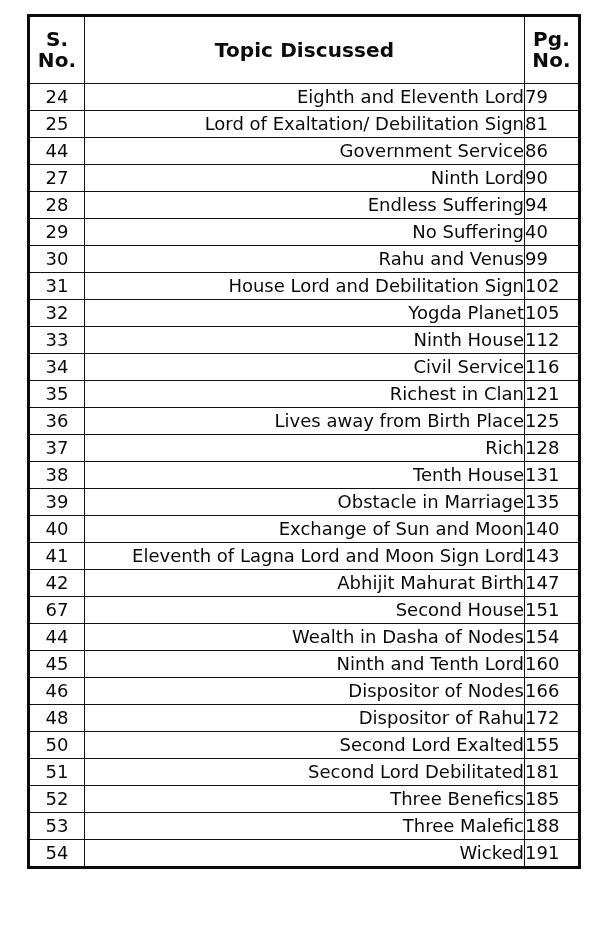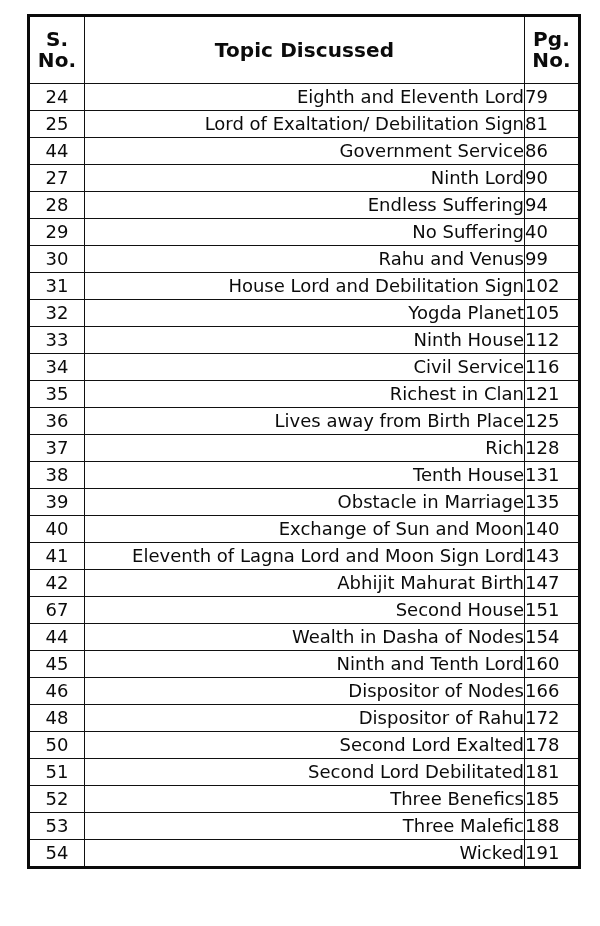--- a/index.html
+++ b/index.html
@@ -236,21 +236,21 @@
           <td class="cell-pg">166</td>
         </tr>
         <tr>
           <td class="cell-sno">48</td>
           <td class="cell-topic">Dispositor of Rahu</td>
           <td class="cell-pg">172</td>
         </tr>
         <tr>
           <td class="cell-sno">50</td>
           <td class="cell-topic">Second Lord Exalted</td>
-          <td class="cell-pg">178</td>
+          <td class="cell-pg">155</td>
         </tr>
         <tr>
           <td class="cell-sno">51</td>
           <td class="cell-topic">Second Lord Debilitated</td>
           <td class="cell-pg">181</td>
         </tr>
         <tr>
           <td class="cell-sno">52</td>
           <td class="cell-topic">Three Benefics</td>
           <td class="cell-pg">185</td>

